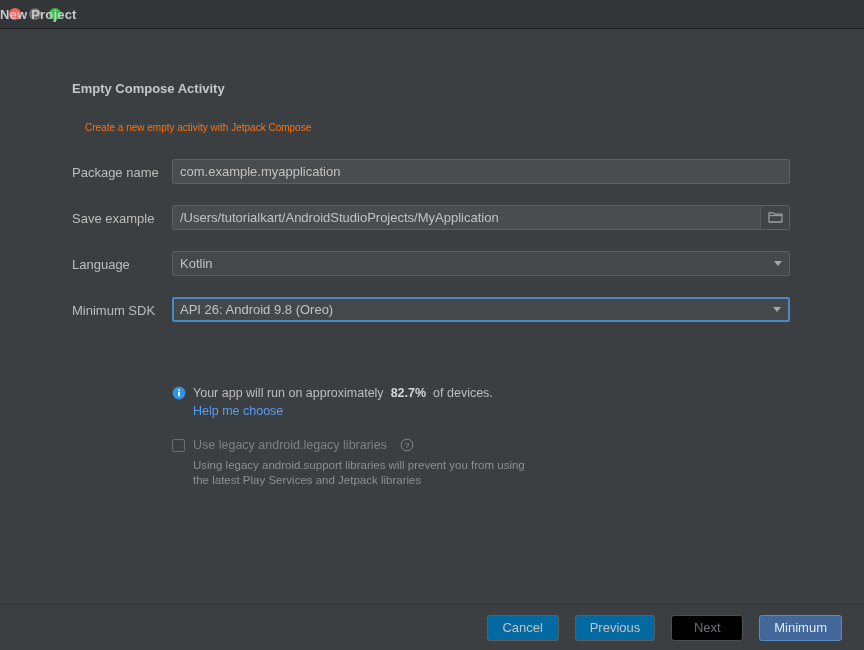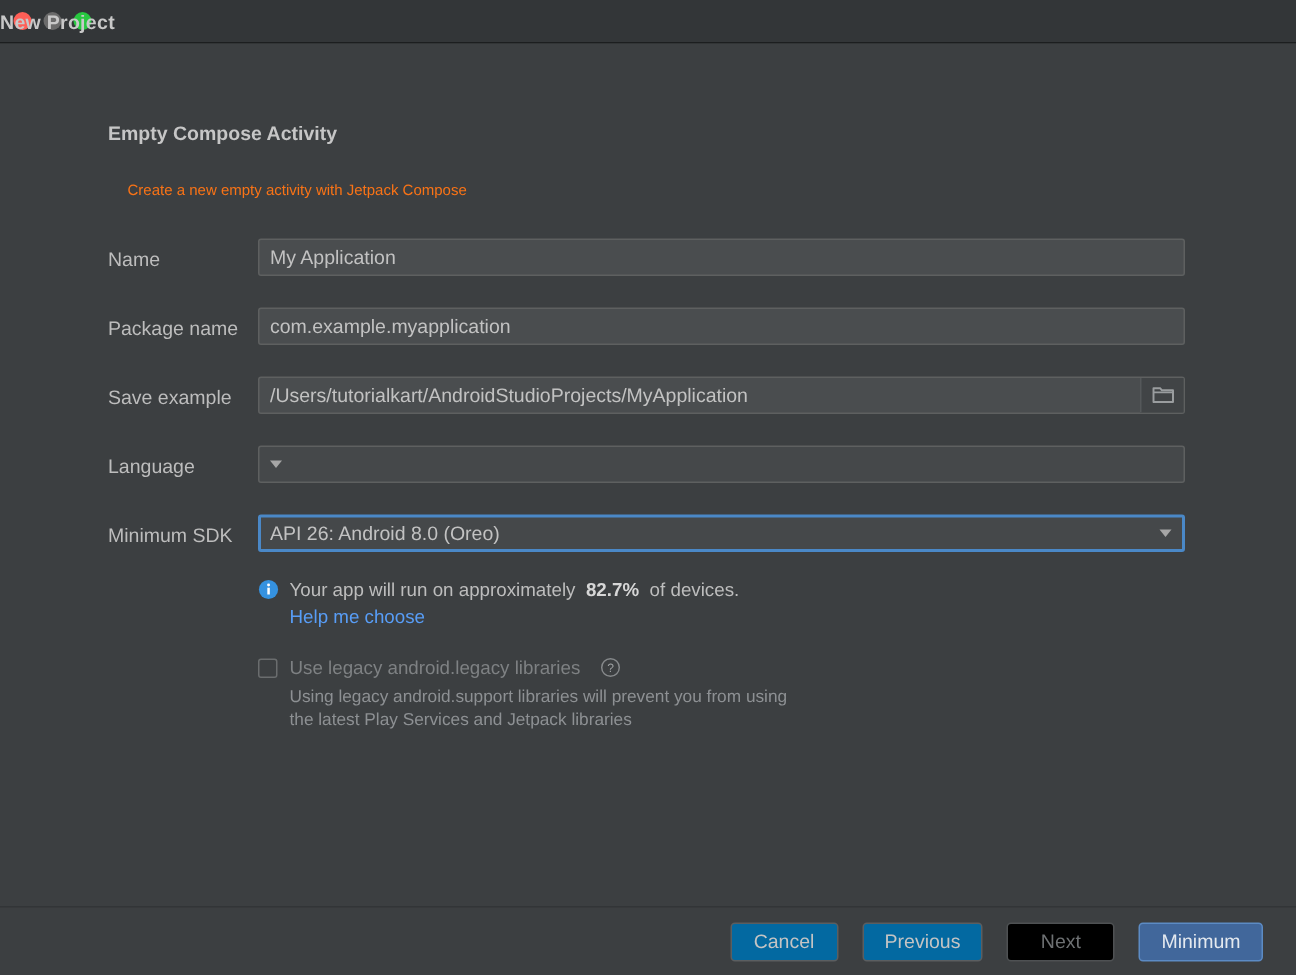--- a/index.html
+++ b/index.html
@@ -280,26 +280,20 @@
   <div class="window-title">New Project</div>
 </div>
 
 <div class="dialog-body">
 
   <div class="section-title">Empty Compose Activity</div>
   <div class="section-subtitle">Create a new empty activity with Jetpack Compose</div>
 
   <div class="form">
 
-    <div class="row">
-      <div class="row-label">Name</div>
-      <div class="field text-input">
-        <div class="value" title="Application name">My Application</div>
-      </div>
-    </div>
 
     <div class="row">
       <div class="row-label">Package name</div>
       <div class="field text-input">
         <div class="value" title="Package name">com.example.myapplication</div>
       </div>
     </div>
 
     <div class="row">
       <div class="row-label">Save example</div>
@@ -310,30 +304,31 @@
             <path d="M1 3.2 L1 11 L14 11 L14 3.2 L6.6 3.2 L5.4 1.8 L1 1.8 Z" fill="none" stroke="#9a9d9f" stroke-width="1.3" stroke-linejoin="round"></path>
             <path d="M1 4.6 L14 4.6" stroke="#9a9d9f" stroke-width="1.1"></path>
           </svg>
         </div>
       </div>
     </div>
 
     <div class="row">
       <div class="row-label">Language</div>
       <div class="field combo">
+        <div class="value">Kotlin</div>
         <div class="combo-arrow">
           <span class="arrow-tri"></span>
         </div>
       </div>
     </div>
 
     <div class="row">
       <div class="row-label">Minimum SDK</div>
       <div class="field combo focused">
-        <div class="value">API 26: Android 8.0 (Oreo)</div>
+        <div class="value">API 26: Android 9.8 (Oreo)</div>
         <div class="combo-arrow">
           <span class="arrow-tri"></span>
         </div>
       </div>
     </div>
 
   </div>
 
   <div class="info-line">
     <svg class="info-icon" viewBox="0 0 16 16">

